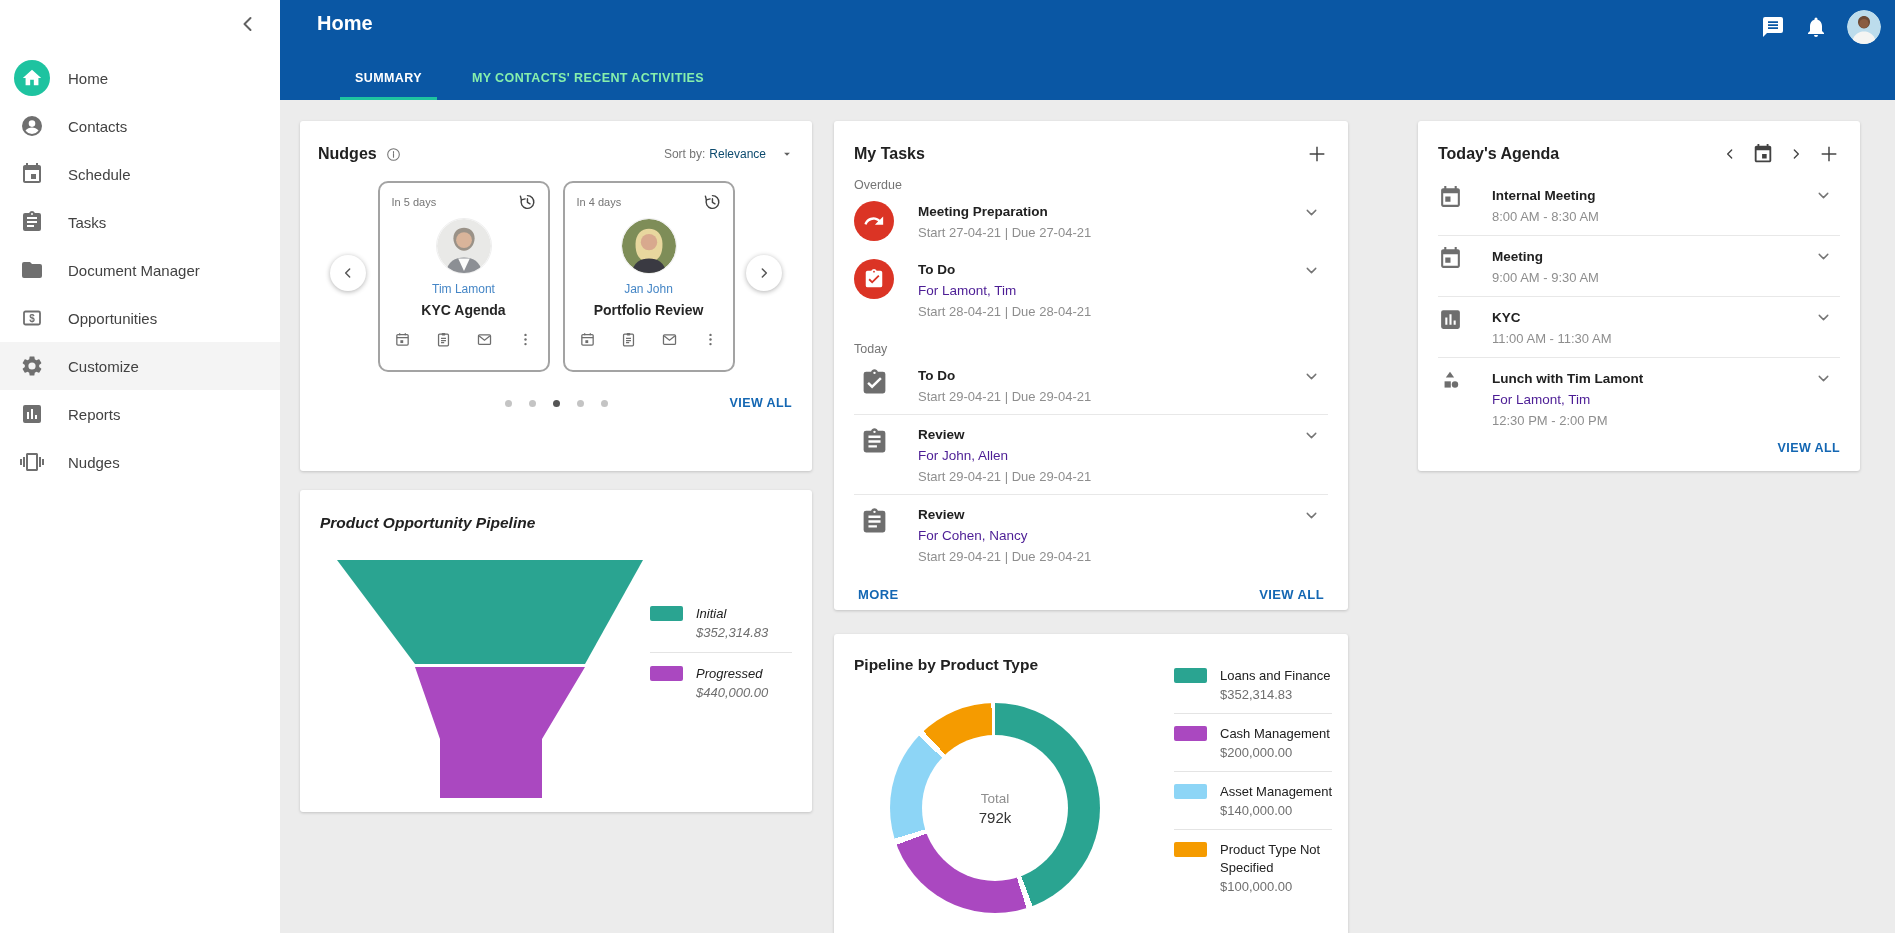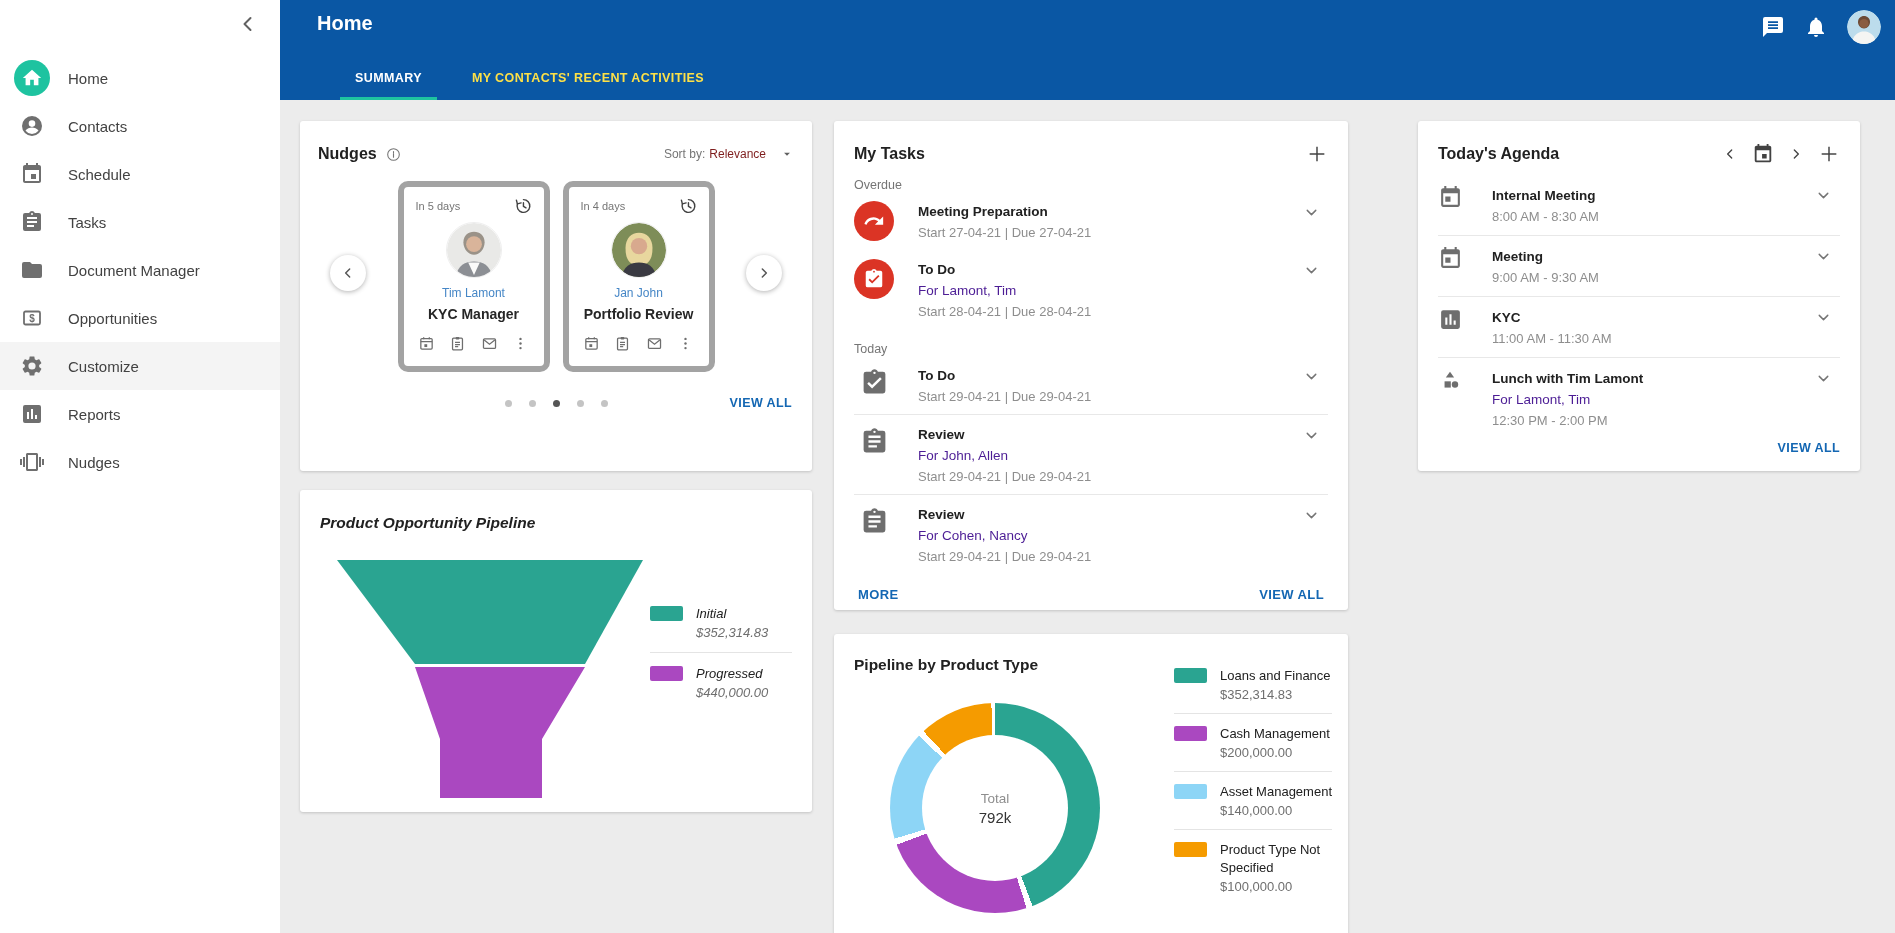--- a/index.html
+++ b/index.html
@@ -17,50 +17,50 @@
   .icon-slot.active-home { background:var(--accent-teal); border-radius:50%; }
   .icon-slot svg { width:24px; height:24px; fill:#6F6F6F; }
   .icon-slot.active-home svg { width:22px; height:22px; fill:#fff; }
   .nav-label { margin-left:18px; font-size:15px; color:#424242; }
 
   
   .main { flex:1; display:flex; flex-direction:column; min-width:0; }
   .topbar { height:100px; background:var(--header-blue); position:relative; flex-shrink:0; }
   .page-title { position:absolute; left:37px; top:12px; font-size:20px; font-weight:bold; color:#fff; }
   .topbar-tabs { position:absolute; left:60px; bottom:0; display:flex; gap:20px; }
-  .tab { padding:0 15px 15px; font-size:12.5px; font-weight:bold; letter-spacing:.4px; color:#fde047; position:relative; cursor:pointer; }
+  .tab { padding:0 15px 15px; font-size:12.5px; font-weight:bold; letter-spacing:.4px; color:#86efac; position:relative; cursor:pointer; }
   .tab.active { color:#fff; }
   .tab.active::after { content:""; position:absolute; left:0; right:0; bottom:0; height:3px; background:var(--accent-teal); }
   .topbar-icons { position:absolute; right:14px; top:10px; display:flex; align-items:center; gap:19px; }
   .topbar-icons .tb-icon { width:24px; height:24px; cursor:pointer; }
   .avatar { width:34px; height:34px; border-radius:50%; overflow:hidden; cursor:pointer; }
 
   
   .content { flex:1; background:#ECECEC; padding:21px 0 0 20px; display:flex; gap:22px;
     align-items:flex-start; overflow:hidden; height:833px; }
   .col { display:flex; flex-direction:column; }
   .col1 { width:512px; gap:19px; } .col2 { width:514px; gap:24px; } .col3 { width:490px;padding-left:48px; }
   .card { background:#fff; border-radius:3px; box-shadow:0 1px 3px rgba(0,0,0,.18); position:relative; }
   .card-title { font-size:16px; font-weight:bold; color:#212121; }
   .blue-link { color:var(--link-blue); font-weight:bold; font-size:12.5px; letter-spacing:.4px; cursor:pointer; }
 
   
   .nudges { height:350px; padding:0 18px; }
   .nudges-head { display:flex; align-items:center; padding-top:24px; }
   .info-icon { width:15px; height:15px; margin-left:9px; cursor:pointer; }
   .sort-ctl { margin-left:auto; display:flex; align-items:flex-end; font-size:12px; color:#757575; cursor:pointer; }
-  .sort-val { color:#7f1d1d; margin-left:4px; }
+  .sort-val { color:#0c4a6e; margin-left:4px; }
   .caret-down { width:14px; height:14px; margin-left:14px; fill:#616161; }
   .carousel { position:relative; margin-top:18px; height:193px; }
   .car-cards { display:flex; gap:13px; justify-content:center; }
   .car-arrow { position:absolute; top:74px; width:36px; height:36px; border-radius:50%; background:#fff;
     box-shadow:0 1px 5px rgba(0,0,0,.3); display:flex; align-items:center; justify-content:center; cursor:pointer; z-index:2; }
   .car-arrow.left { left:12px; } .car-arrow.right { right:12px; }
   .car-arrow svg { width:16px; height:16px; stroke:#555; }
-  .nudge-card { width:152px; height:191px; border:6px solid #a3a3a3; border-radius:10px;
+  .nudge-card { width:172px; height:191px; border:2px solid #a3a3a3; border-radius:10px;
     padding:10px 12px; text-align:center; background:#fff; }
   .nudge-top { display:flex; justify-content:space-between; align-items:center; }
   .nudge-due { font-size:11px; color:#757575; }
   .history-icon { width:18px; height:18px; cursor:pointer; }
   .nudge-avatar { width:56px; height:56px; border-radius:50%; margin:7px auto 0; overflow:hidden; border:1px solid #EEE; }
   .nudge-name { font-size:12px; color:var(--name-blue); margin-top:8px; cursor:pointer; }
   .nudge-topic { font-size:14px; font-weight:bold; color:#262626; margin-top:6px; }
   .nudge-actions { display:flex; justify-content:space-between; align-items:center; margin-top:13px; padding:0 2px; }
   .nudge-actions svg { width:17px; height:17px; fill:none; stroke:#6E6E6E; cursor:pointer; }
   .nudge-actions svg.filled { fill:#6E6E6E; stroke:none; }
@@ -287,21 +287,21 @@
                 <div class="nudge-avatar">
                   <svg viewBox="0 0 56 56">
                       <circle cx="28" cy="28" r="28" fill="#E9E9E7"></circle>
                       <path d="M17 20c0-7 5-11 11-11s11 4 11 11-5 13-11 13-11-6-11-13z" fill="#9A9288"></path>
                       <circle cx="28" cy="22" r="8.2" fill="#D9B49A"></circle>
                       <path d="M9 56c2-12 10-16 19-16s17 4 19 16z" fill="#8C8F94"></path>
                       <path d="M22 41h12l-6 13z" fill="#FBFBFA"></path>
                     </svg>
                 </div>
                 <div class="nudge-name">Tim Lamont</div>
-                <div class="nudge-topic">KYC Manager</div>
+                <div class="nudge-topic">KYC Agenda</div>
                 <div class="nudge-actions">
                   <svg viewBox="0 0 24 24" stroke-width="1.8">
                       <rect x="4" y="5" width="16" height="15" rx="1.5"></rect>
                       <path d="M4 9.5h16M8 3v3M16 3v3"></path>
                       <rect x="9" y="13" width="4" height="4" fill="#6E6E6E" stroke="none"></rect>
                     </svg>
                   <svg viewBox="0 0 24 24" stroke-width="1.8">
                       <rect x="5" y="4.5" width="14" height="16.5" rx="1.5"></rect>
                       <rect x="9.5" y="2.8" width="5" height="3.4" rx="1" fill="#6E6E6E" stroke="none"></rect>
                       <path d="M8.5 10.5h7M8.5 13.5h7M8.5 16.5h4.5"></path>

